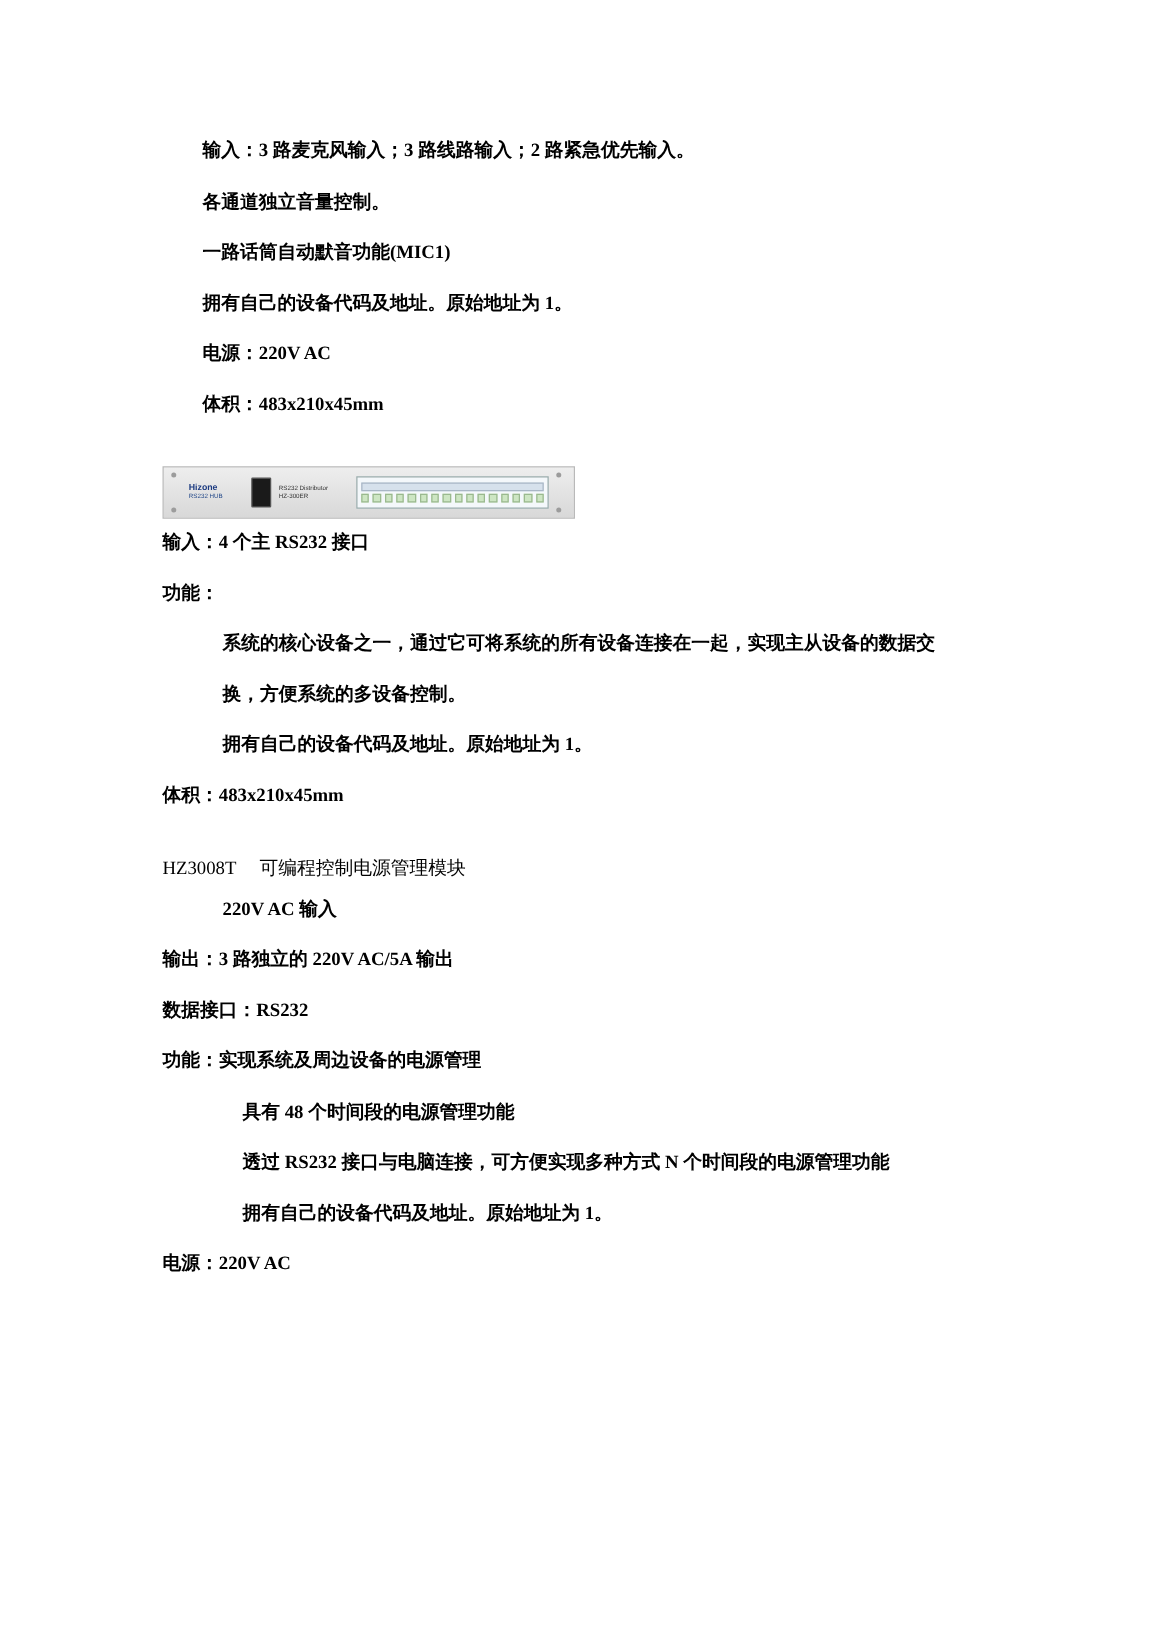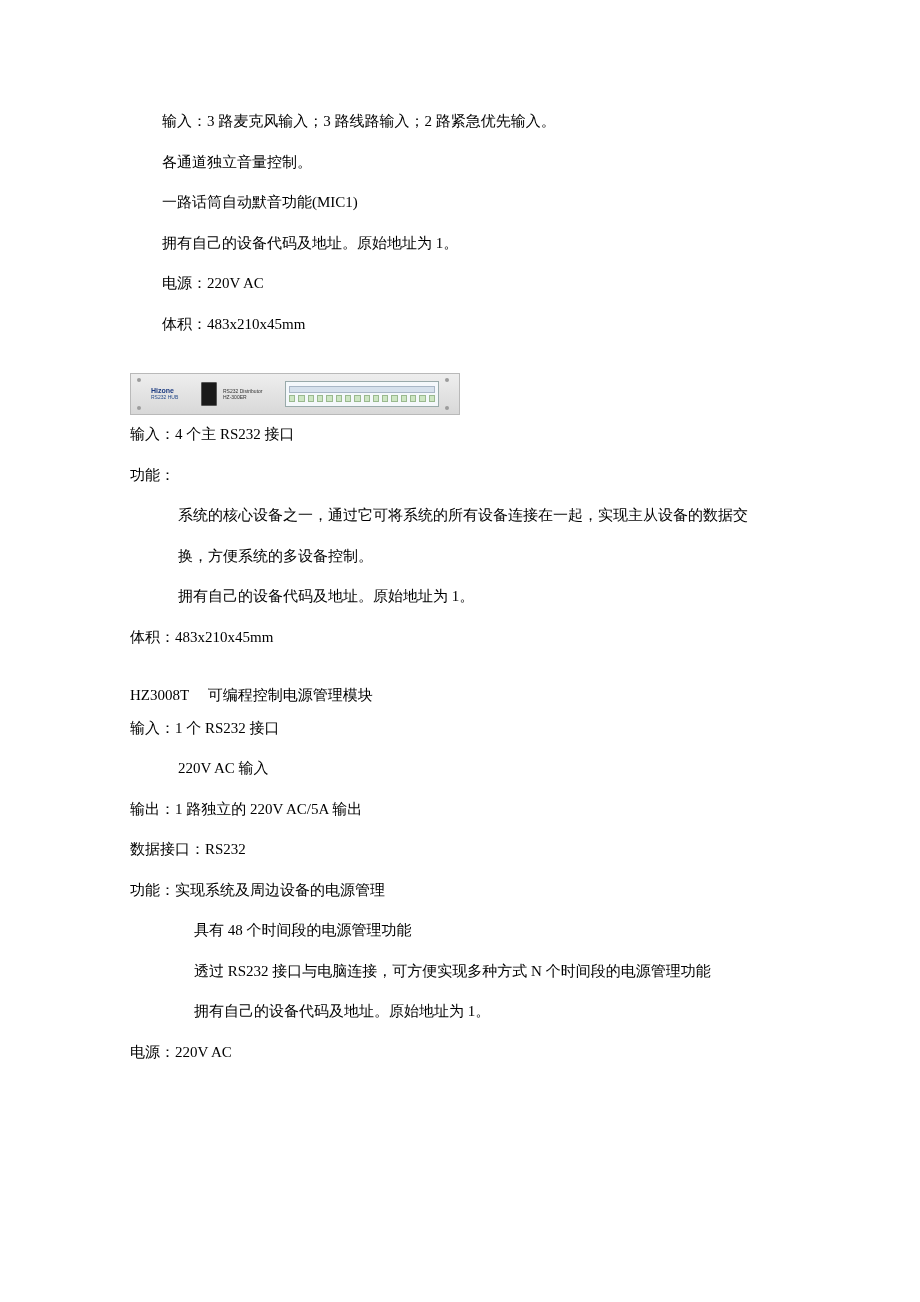--- a/index.html
+++ b/index.html
@@ -17,20 +17,21 @@
     box-sizing: border-box;
     padding: 110px 130px 50px 130px;
     position: relative;
   }
   .indent1 { padding-left: 32px; }
   .indent2 { padding-left: 48px; }
   .indent3 { padding-left: 64px; }
   .para {
     margin: 0 0 18px 0;
     text-align: justify;
+    font-weight: bold;
   }
   .spacer { height: 18px; }
   .heading {
     margin: 0 0 10px 0;
   }
   .bold { font-weight: normal; }
 
   
   .device {
     width: 330px;
@@ -152,23 +153,22 @@
   <p class="para">体积：483x210x45mm</p>
 
   <div class="spacer"></div>
 
   <p class="heading bold">
     <span>HZ3008T</span>
     &nbsp;&nbsp;&nbsp;
     <span>可编程控制电源管理模块</span>
   </p>
 
-  <p class="para">输入：1 个 RS232 接口</p>
   <p class="para indent2">220V AC 输入</p>
-  <p class="para">输出：1 路独立的 220V AC/5A 输出</p>
+  <p class="para">输出：3 路独立的 220V AC/5A 输出</p>
   <p class="para">数据接口：RS232</p>
   <p class="para">功能：实现系统及周边设备的电源管理</p>
   <div class="indent3">
     <p class="para">具有 48 个时间段的电源管理功能</p>
     <p class="para">透过 RS232 接口与电脑连接，可方便实现多种方式 N 个时间段的电源管理功能</p>
     <p class="para">拥有自己的设备代码及地址。原始地址为 1。</p>
   </div>
   <p class="para">电源：220V AC</p>
 
 </div>

